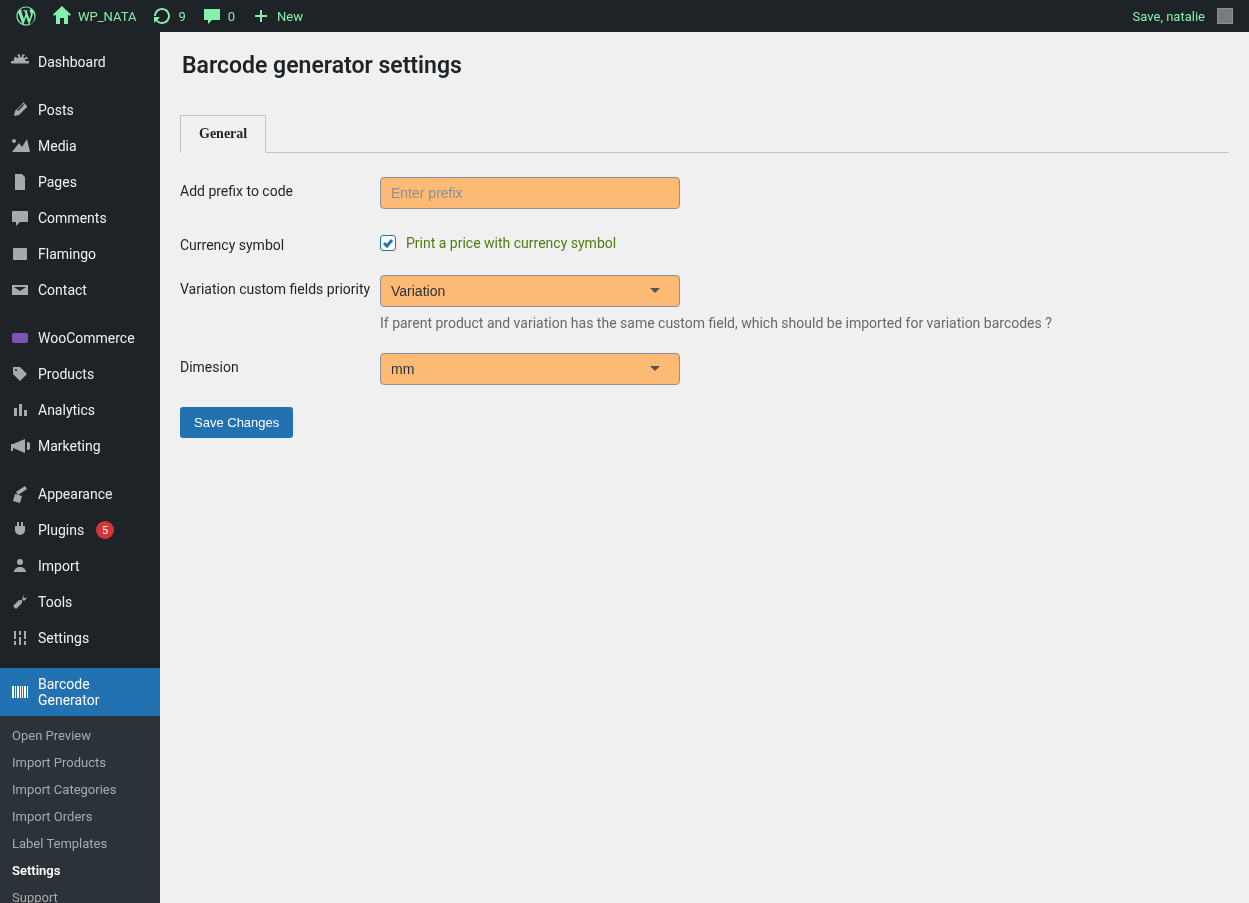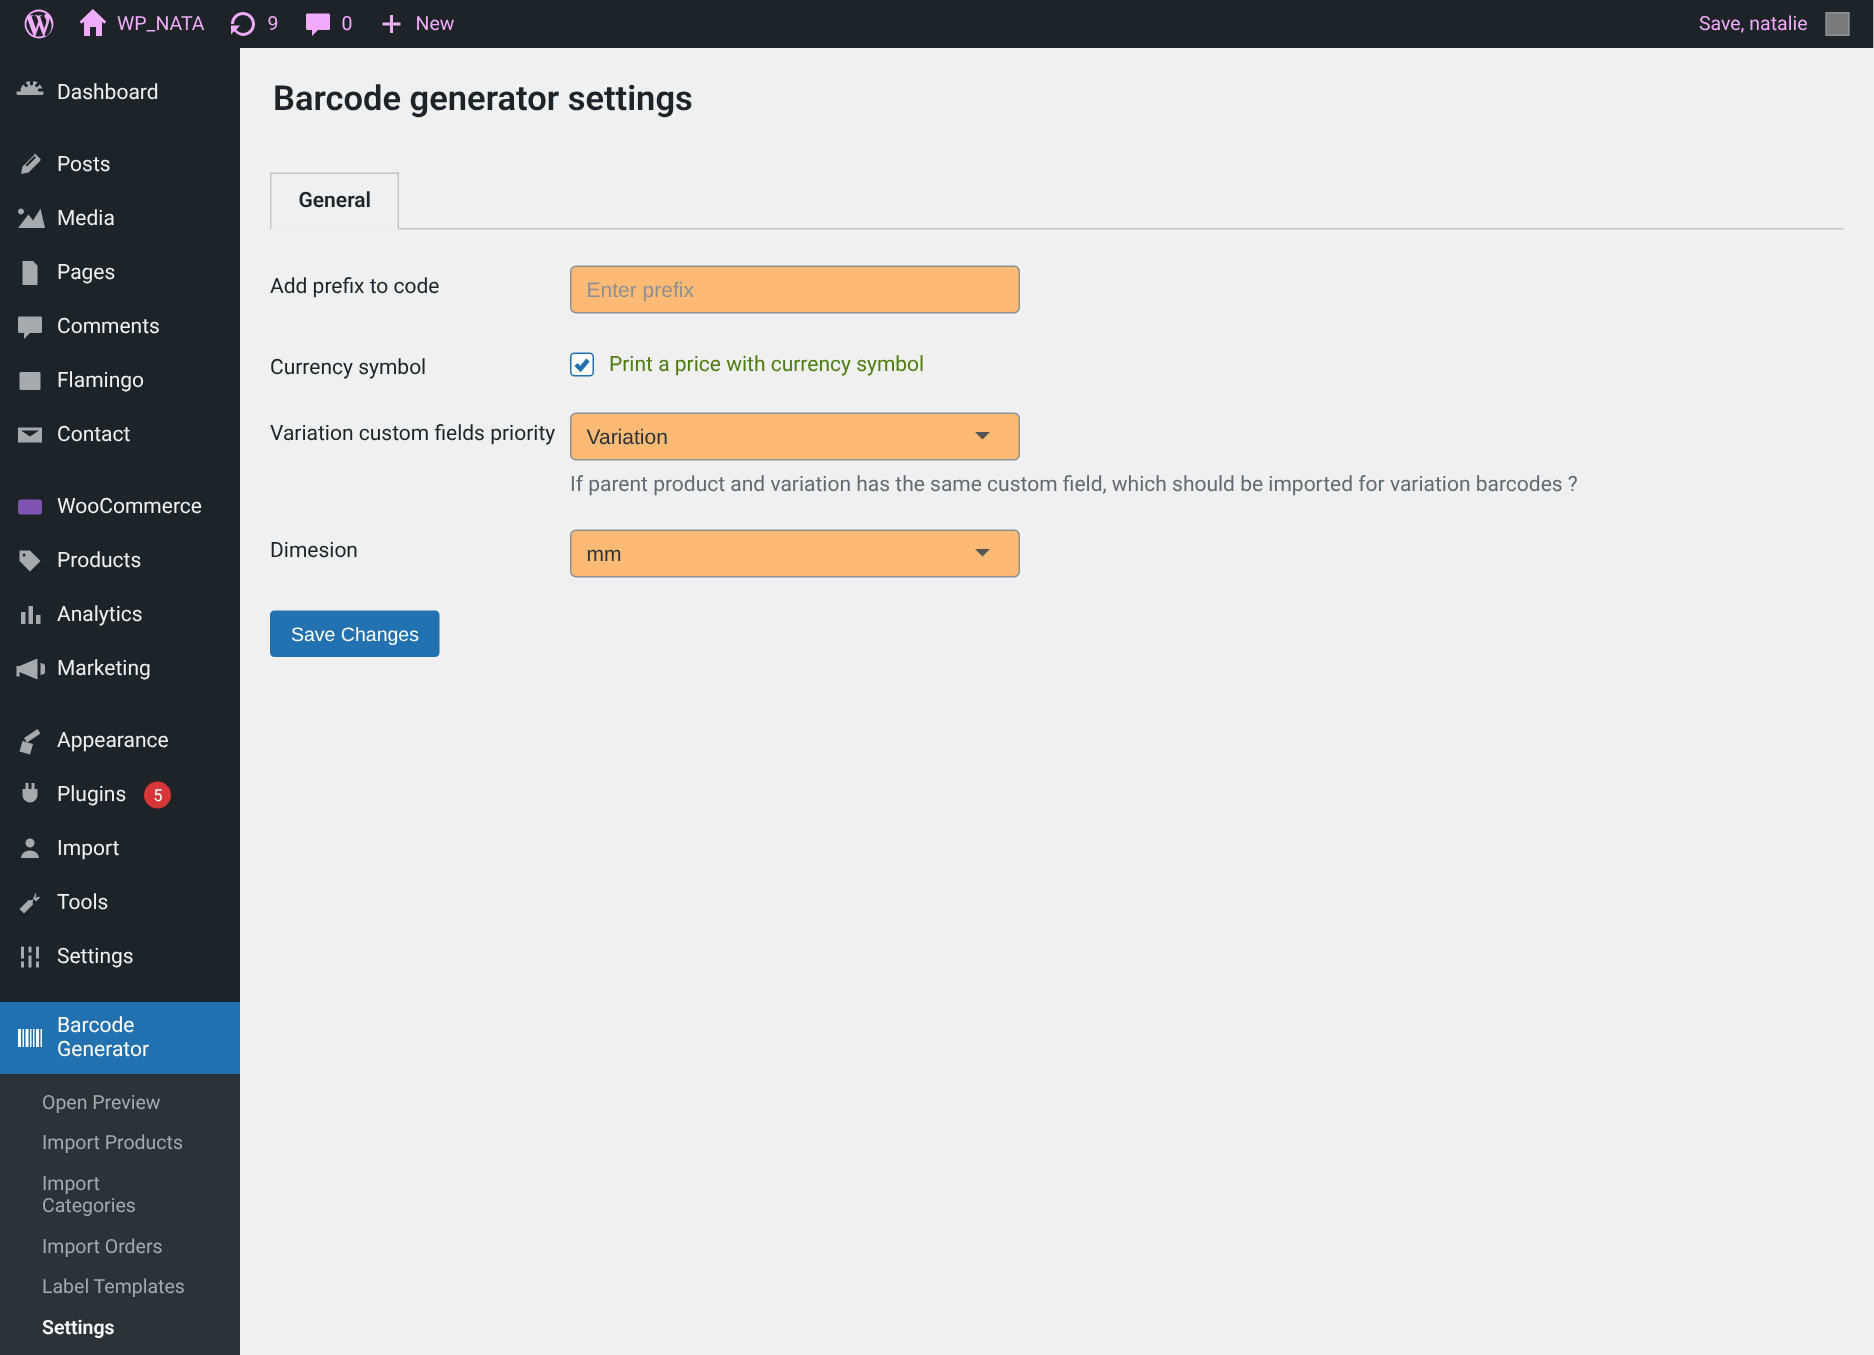--- a/index.html
+++ b/index.html
@@ -1,47 +1,47 @@
 <!DOCTYPE html>
 <html><head>
 <meta charset="utf-8">
 <style>
 * { box-sizing: border-box; margin: 0; padding: 0; }
 body { font-family: -apple-system, BlinkMacSystemFont, "Segoe UI", Roboto, sans-serif; font-size: 13px; color: #3c434a; background: #f0f0f1; }
 
 
 .adminbar { background: #1d2327; color: #c3c4c7; height: 32px; display: flex; align-items: center; padding: 0 8px; font-size: 13px; justify-content: space-between; }
 .adminbar-left, .adminbar-right { display: flex; align-items: center; gap: 0; }
-.adminbar-item { display: flex; align-items: center; gap: 6px; padding: 0 8px; height: 32px; cursor: pointer; color: #f0abfc; }
+.adminbar-item { display: flex; align-items: center; gap: 6px; padding: 0 8px; height: 32px; cursor: pointer; color: #86efac; }
 .adminbar-icon { width: 20px; height: 20px; display: inline-flex; align-items: center; justify-content: center; }
 .adminbar-icon svg { width: 20px; height: 20px; fill: currentColor; }
 .avatar { width: 16px; height: 16px; background: #7a7a7a; border: 1px solid #8c8f94; margin-left: 6px; }
 
 
 .wrap { display: flex; min-height: calc(100vh - 32px); }
 
 
 .sidebar { width: 160px; background: #1d2327; color: #f0f0f1; padding-top: 12px; flex-shrink: 0; }
 .menu-item { display: flex; align-items: center; gap: 8px; padding: 8px 10px; color: #f0f0f1; cursor: pointer; font-size: 14px; }
 .menu-item.current { background: #2271b1; color: #fff; position: relative; }
 .menu-item.current::after { content: ""; position: absolute; right: -8px; top: 50%; margin-top: -8px; border: 8px solid transparent; border-right-color: #f0f0f1; }
 .menu-icon { width: 20px; height: 20px; display: inline-flex; align-items: center; justify-content: center; }
 .menu-icon svg { width: 20px; height: 20px; fill: #a7aaad; }
 .menu-item.current .menu-icon svg { fill: #fff; }
 .menu-sep { height: 12px; }
 .submenu { background: #2c3338; padding: 6px 0; }
-.submenu-item { padding: 6px 28px; color: #a7aaad; font-size: 13px; cursor: pointer; }
+.submenu-item { padding: 6px 12px; color: #a7aaad; font-size: 13px; cursor: pointer; }
 .submenu-item.current { color: #fff; font-weight: 600; }
 .badge { display:inline-flex; min-width:18px; height:18px; padding:0 5px; background:#d63638; color:#fff; border-radius:9px; font-size:11px; align-items:center; justify-content:center; margin-left:4px; }
 
 
 .content { flex: 1; padding: 12px 20px 40px 20px; background: #f0f0f1; }
 h1.page-title { font-size: 23px; font-weight: 600; margin: 8px 0 35px 2px; color: #1d2327; }
 .tabswrap { border-bottom: 1px solid #c3c4c7; margin-bottom: 24px; }
-.tab { display:inline-block; background:#f0f0f1; border:1px solid #c3c4c7; border-bottom: 1px solid #f0f0f1; padding: 10px 18px; font-size:14px; font-weight:600; position: relative; bottom:-1px; cursor:pointer; color:#1d2327;}
+.tab { display:inline-block; background:#f0f0f1; border:1px solid #c3c4c7; border-bottom: 1px solid #f0f0f1; padding: 10px 18px; font-size:14px; font-weight:600; position: relative; bottom:-1px; cursor:pointer; color:#1d2327;font-family:Liberation Serif, serif;}
 .form-row { display:flex; align-items:flex-start; margin-bottom: 22px; }
 .form-label { width: 200px; padding-top: 6px; font-size:14px; color:#1d2327; }
 .form-field { flex:1; }
 input.text, select.sel {
   width: 300px; height: 32px; padding: 4px 10px; border:1px solid #8c8f94; border-radius:4px; background:#fdba74; font-size:14px; color:#2c3338;
 }
 input.text::placeholder { color: #8c8f94; }
 .select-wrap { position: relative; width: 292px; }
 select.sel { appearance: none; -webkit-appearance:none; padding-right: 30px; }
 .select-wrap::after { content:""; position:absolute; right:12px; top:50%; margin-top:-3px; border:5px solid transparent; border-top-color:#555; pointer-events:none;}

